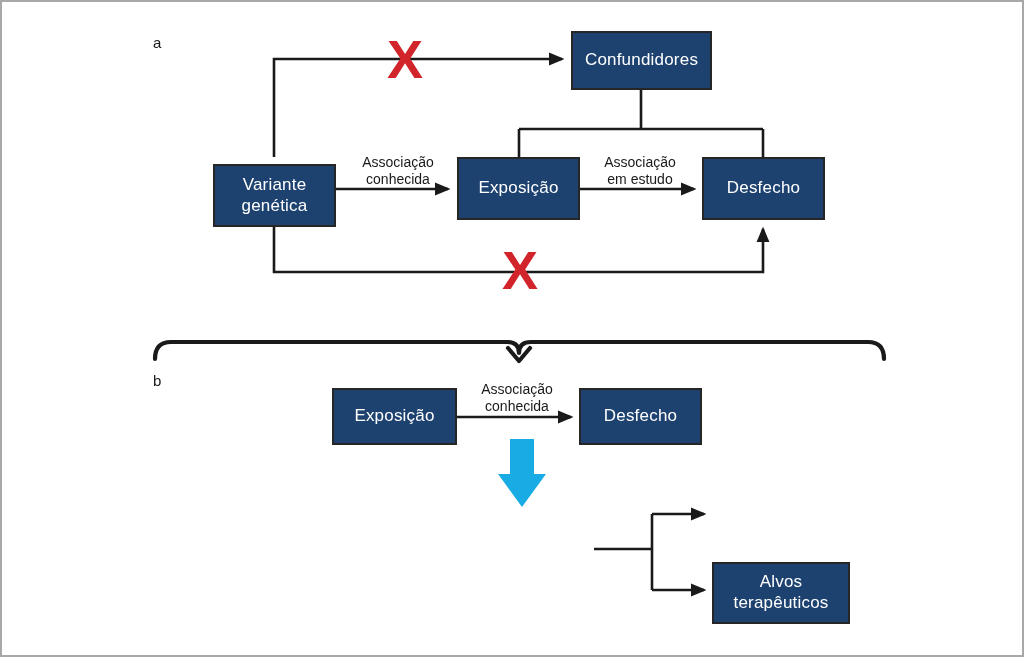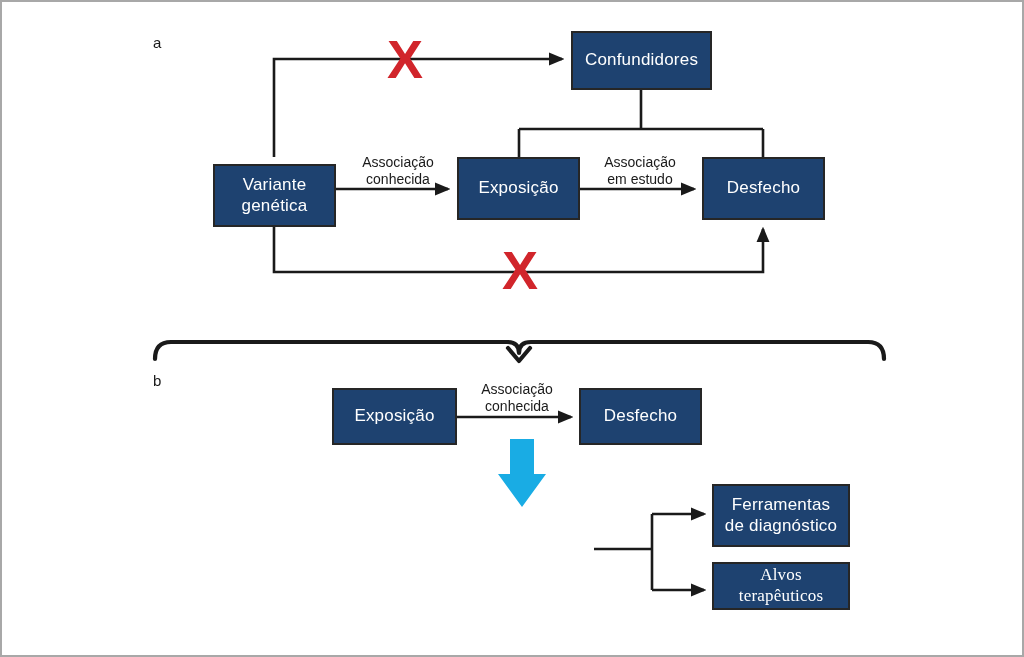--- a/index.html
+++ b/index.html
@@ -127,22 +127,20 @@
 
   <div class="x-mark" style="left:491px; top:241px; width:54px;">X</div>
 
   <div class="panel-label" style="left:151px; top:371px;">b</div>
 
   <div class="node" style="left:330px; top:386px; width:125px; height:57px;">Exposição</div>
 
   <div class="node" style="left:577px; top:386px; width:123px; height:57px;">Desfecho</div>
 
 
-  <div class="node" style="left:710px; top:482px; width:138px; height:63px;">Ferramentas
-de diagnóstico</div>
 
-  <div class="node" style="left:710px; top:560px; width:138px; height:48px;font-family:Liberation Serif, serif;">Alvos
+  <div class="node" style="left:710px; top:560px; width:138px; height:62px;">Alvos
 terapêuticos</div>
 
   <div class="edge-label" style="left:456px; top:379px; width:118px;">Associação
 conhecida</div>
 
 </div>
 
 </body></html>

